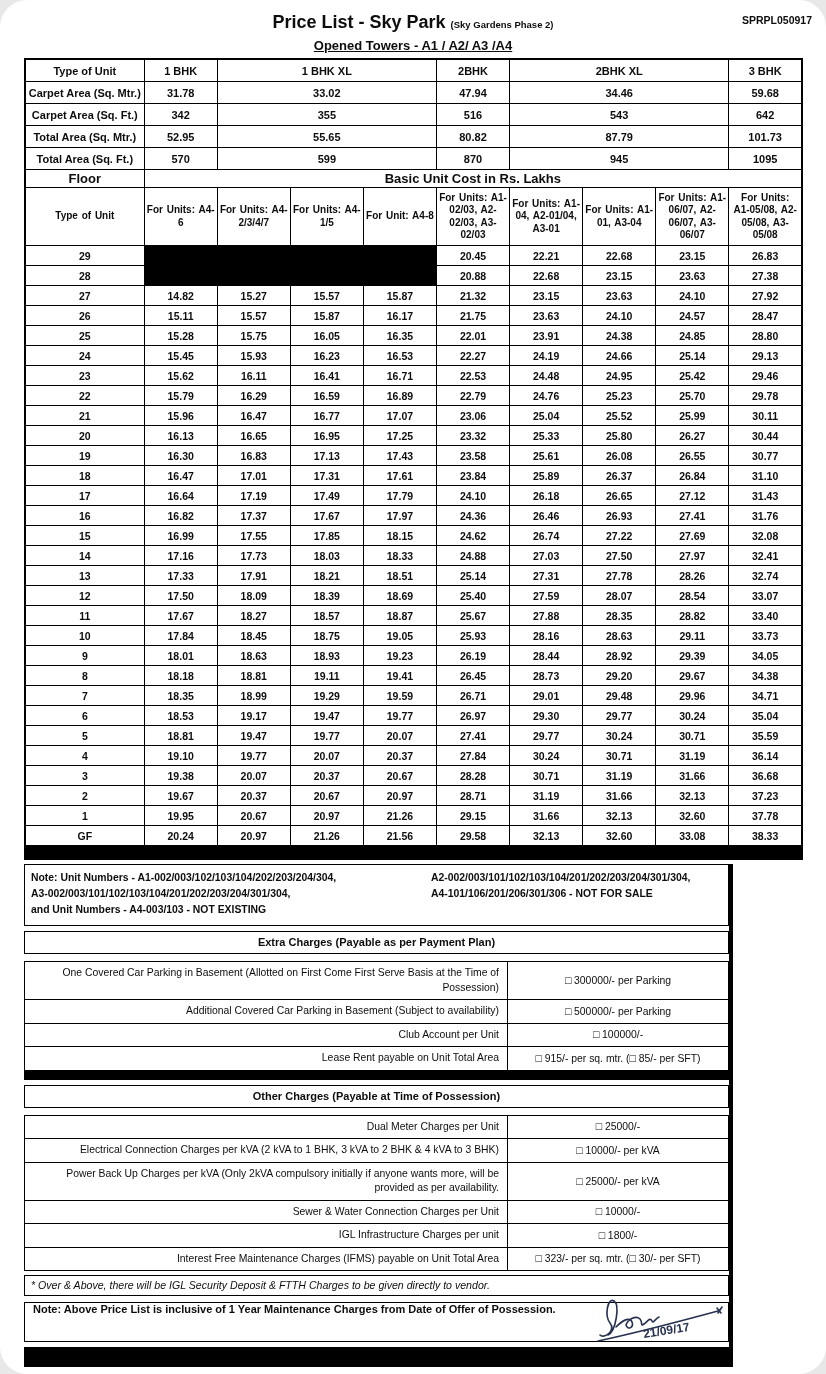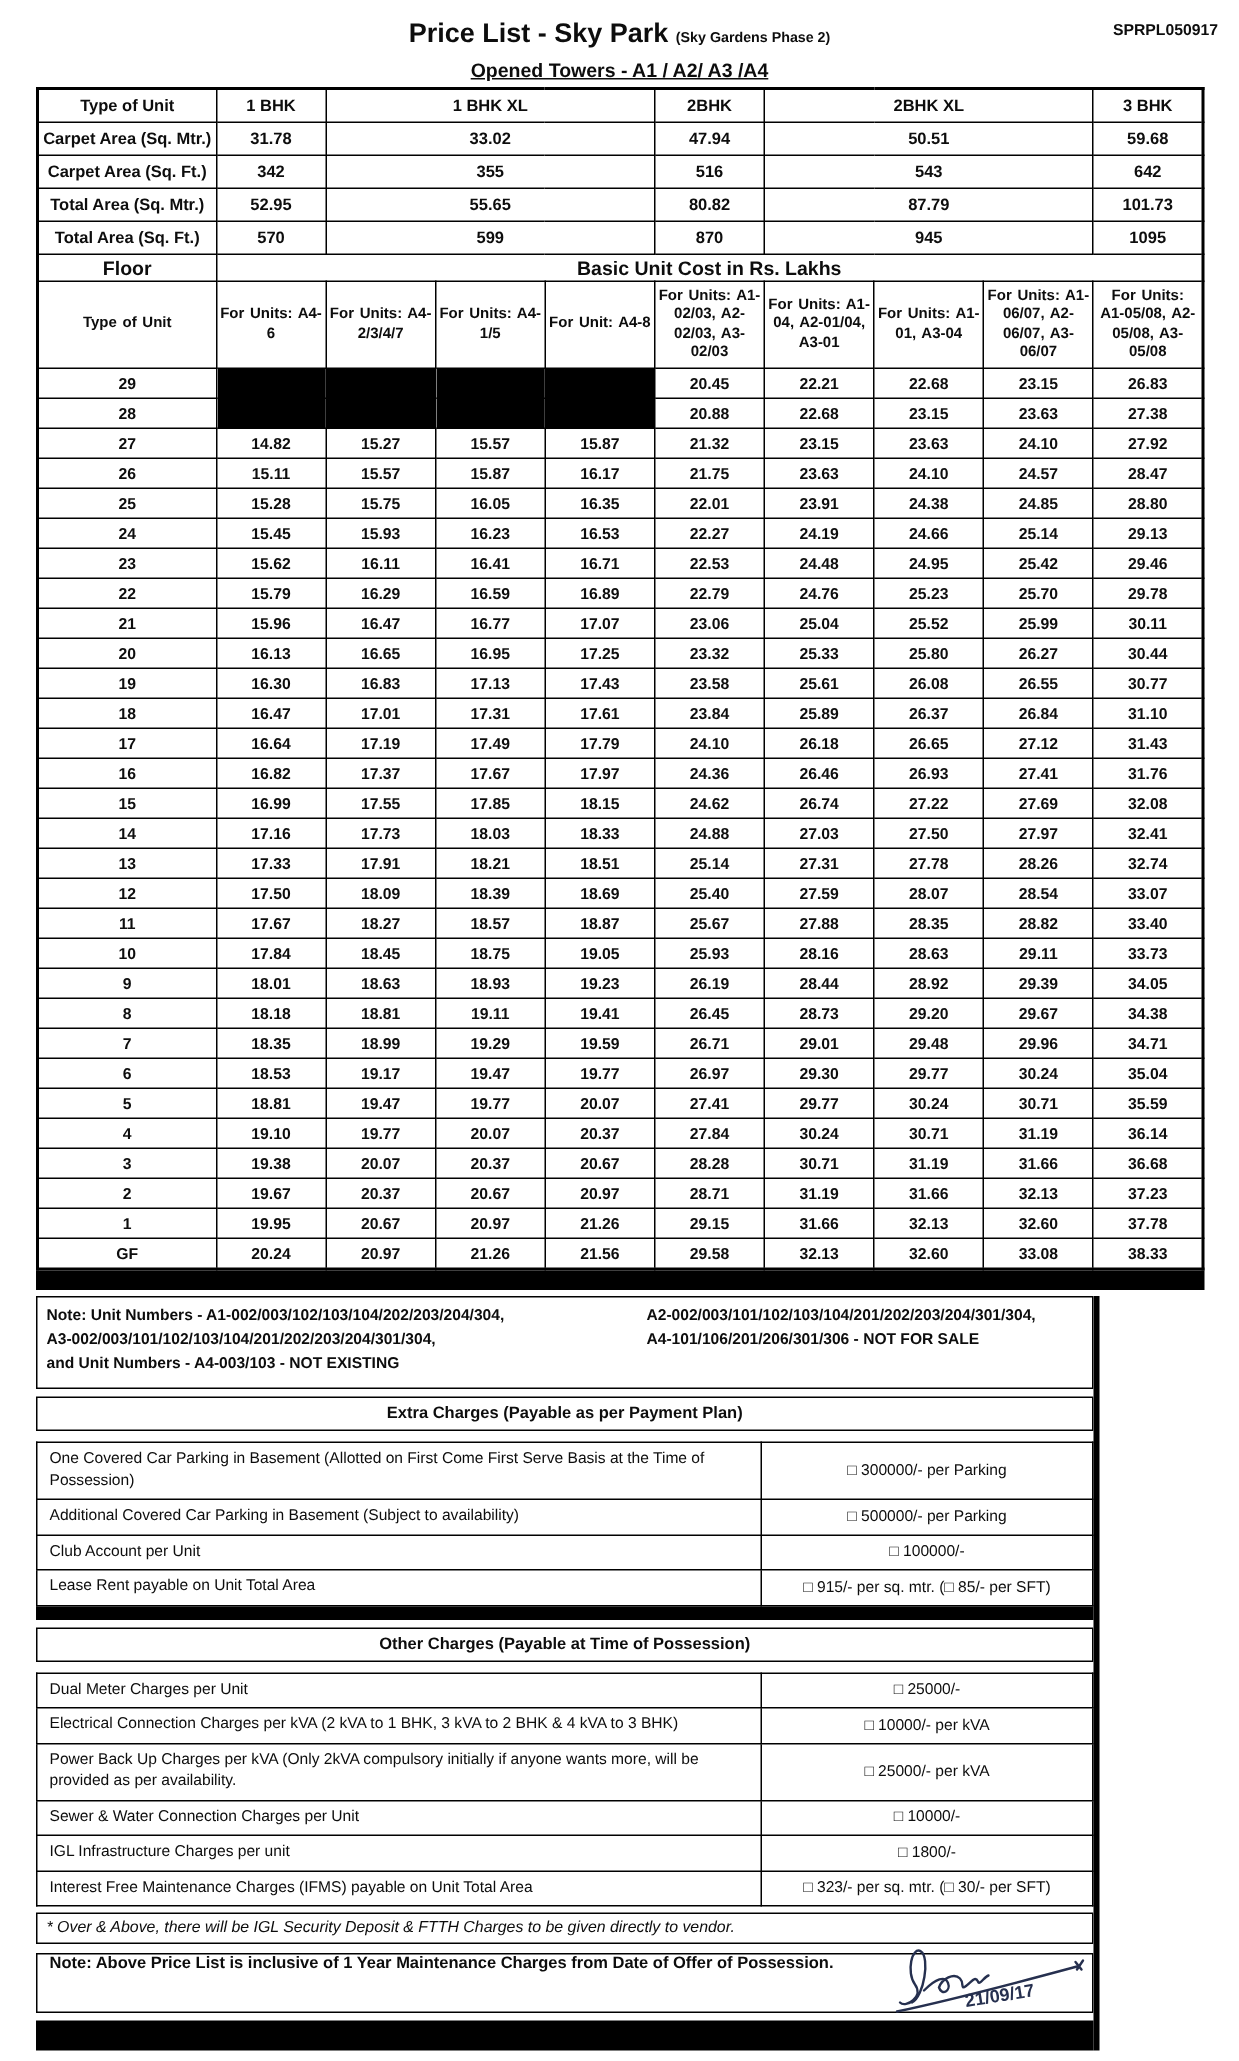--- a/index.html
+++ b/index.html
@@ -1,17 +1,17 @@
 <!DOCTYPE html>
 <html><head>
 <meta charset="utf-8">
 <style>
   html,body{margin:0;padding:0;background:#e8e8e8;}
   .page{position:relative;width:826px;height:1374px;background:#ffffff;overflow:hidden;
-        font-family:"Liberation Sans",sans-serif;color:#0d0d0d;}
+        font-family:"Liberation Sans",sans-serif;color:#0d0d0d;border-radius:27px;}
   
   .hdr{position:relative;padding-top:12px;height:46px;}
   .title-line{text-align:center;font-weight:bold;font-size:18px;line-height:20px;}
   .title-suffix{font-size:9.5px;font-weight:bold;}
   .ref-code{position:absolute;top:14px;right:14px;font-size:10.5px;font-weight:bold;}
   .subtitle{text-align:center;font-weight:bold;font-size:13px;margin-top:3px;text-decoration:underline;}
   
   table{border-collapse:collapse;}
   .ptable{margin-left:24px;width:779px;table-layout:fixed;border:2px solid #000;}
   .ptable td{border:1.5px solid #000;text-align:center;vertical-align:middle;
@@ -34,21 +34,21 @@
   .notes{margin-top:4px;display:flex;font-size:10.4px;font-weight:bold;
          line-height:16px;padding:5px 6px 7px 6px;}
   .notes .col-l{width:400px;}
   .notes .col-r{flex:1;white-space:nowrap;}
   
   .sec-hdr{margin-top:5px;text-align:center;font-weight:bold;font-size:11px;
            padding:4px 0 5px 0;}
   
   .chg{width:100%;table-layout:fixed;border:1.8px solid #000;margin-top:7px;}
   .chg td{border:1.5px solid #000;vertical-align:middle;font-size:10.4px;}
-  .chg td.chg-label{text-align:left;padding:4px 8px;font-weight:normal;line-height:14.5px;}
+  .chg td.chg-label{text-align:right;padding:4px 8px;font-weight:normal;line-height:14.5px;}
   .chg td.chg-value{text-align:center;font-weight:normal;width:216px;padding:4px 2px;}
   .bar2{width:100%;height:9px;background:#000;}
   
   .vendor-note{margin-top:4px;font-style:italic;font-size:10.6px;padding:3px 6px 4px 6px;}
   .final-note{position:relative;margin-top:6px;height:40px;font-weight:bold;font-size:11px;
               display:flex;align-items:flex-start;padding:0 8px;}
   .final-note .txt{width:560px;}
   .sig{position:absolute;right:2px;top:-12px;width:140px;height:56px;}
   .bar3{margin-top:5px;width:100%;height:20px;background:#000;}
 </style>
@@ -86,21 +86,21 @@
           <td class="info" colspan="3">1 BHK XL</td>
           <td class="info" colspan="1">2BHK</td>
           <td class="info" colspan="3">2BHK XL</td>
           <td class="info" colspan="1">3 BHK</td>
         </tr>
         <tr>
           <td class="lbl info">Carpet Area (Sq. Mtr.)</td>
           <td class="info" colspan="1">31.78</td>
           <td class="info" colspan="3">33.02</td>
           <td class="info" colspan="1">47.94</td>
-          <td class="info" colspan="3">50.51</td>
+          <td class="info" colspan="3">34.46</td>
           <td class="info" colspan="1">59.68</td>
         </tr>
         <tr>
           <td class="lbl info">Carpet Area (Sq. Ft.)</td>
           <td class="info" colspan="1">342</td>
           <td class="info" colspan="3">355</td>
           <td class="info" colspan="1">516</td>
           <td class="info" colspan="3">543</td>
           <td class="info" colspan="1">642</td>
         </tr>

